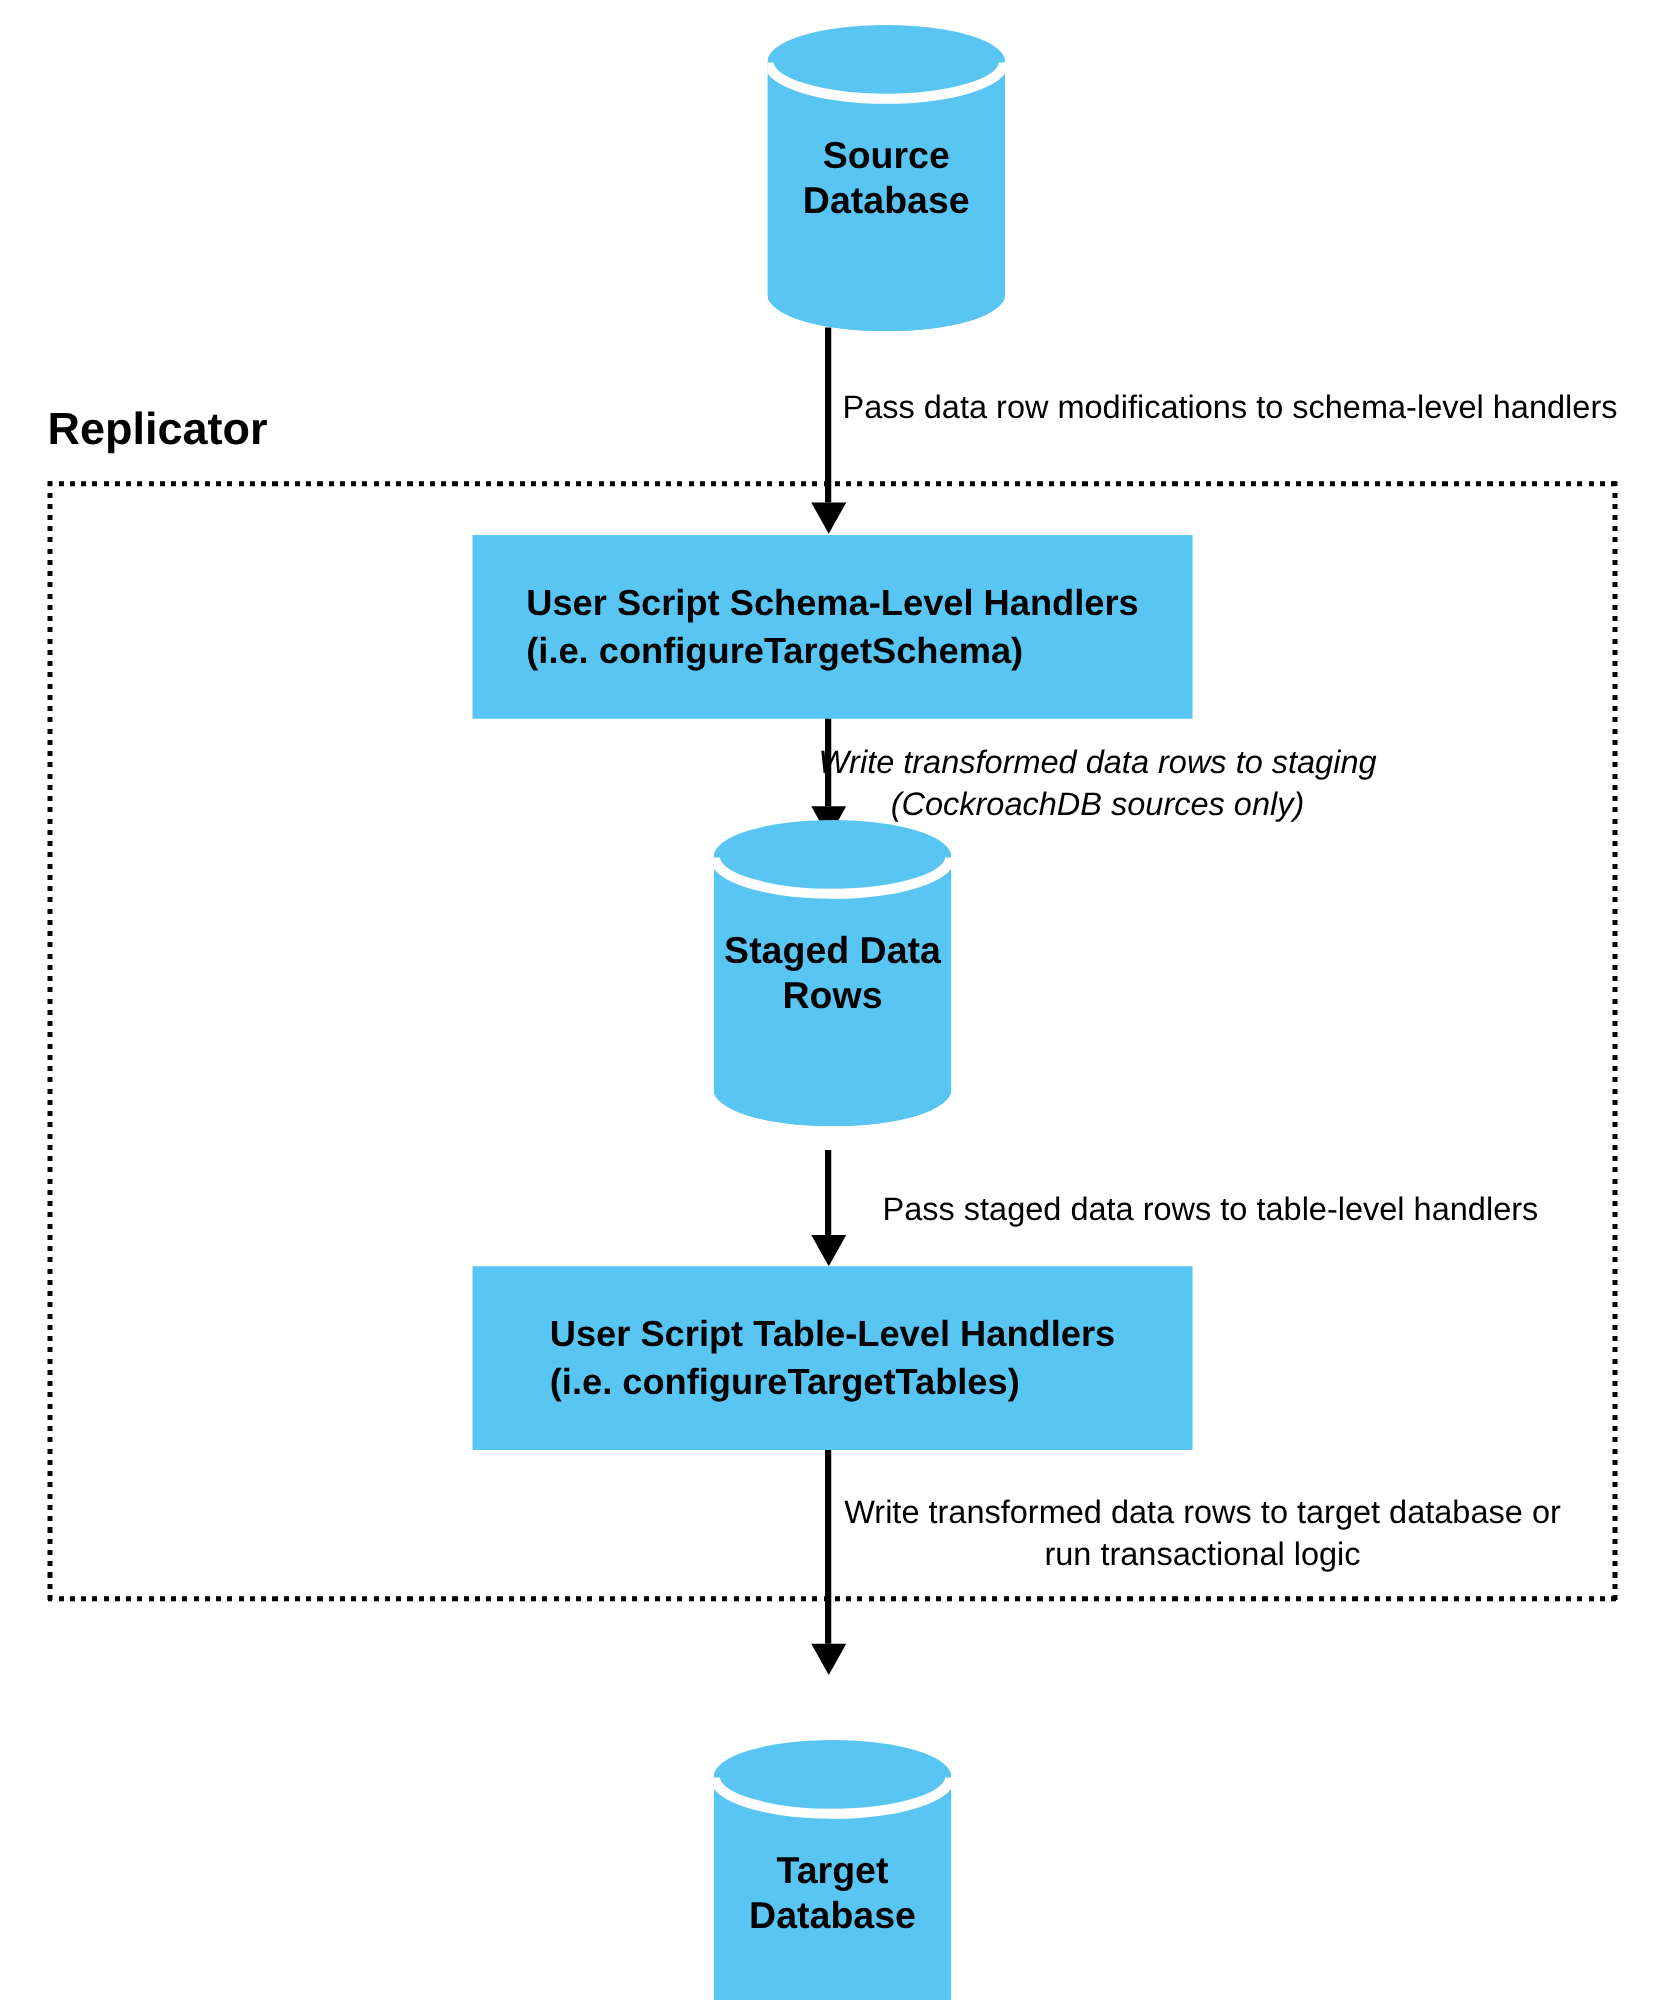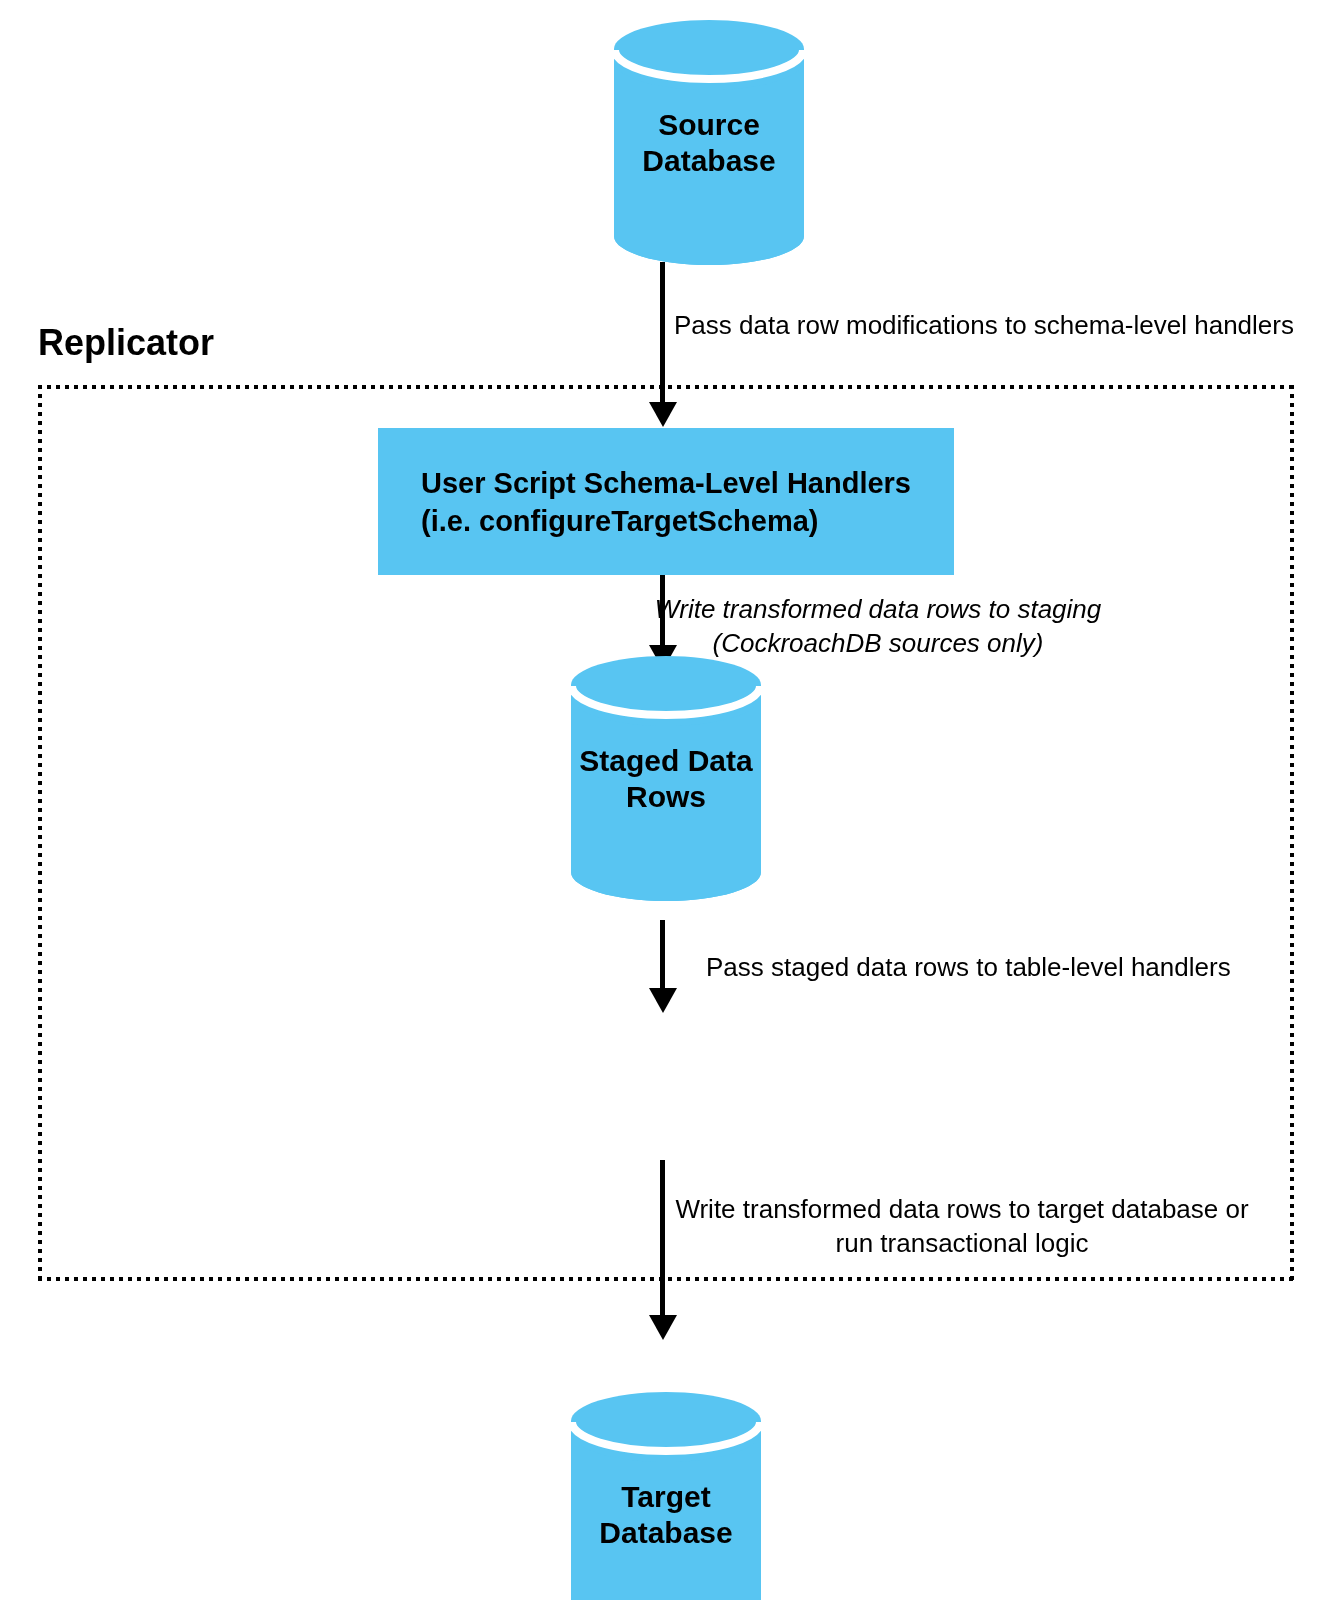--- a/index.html
+++ b/index.html
@@ -161,20 +161,24 @@
       <path class="cyl-gap" d="M1,30 A94,29 0 0 0 189,30"></path>
     </svg>
     <div class="cyl-label">Staged Data
 Rows</div>
   </div>
 
   <div class="arrow-line" style="left:660px; top:920px; height:68px;"></div>
   <div class="arrow-head" style="left:649px; top:988px;"></div>
   <div class="edge-label nowrap" style="left:670px; top:950px;margin-left:36px;">Pass staged data rows to table-level handlers</div>
 
+  <div class="process-box" style="top:1013px;">
+    <span>User Script Table-Level Handlers
+(i.e. configureTargetTables)</span>
+  </div>
 
   <div class="arrow-line" style="left:660px; top:1160px; height:155px;"></div>
   <div class="arrow-head" style="left:649px; top:1315px;"></div>
   <div class="edge-label centered" style="left:642px; top:1192px; width:640px;">Write transformed data rows to target database or
 run transactional logic</div>
 
   <div class="cylinder" style="left:571px; top:1392px;">
     <svg viewBox="0 0 190 245" width="190" height="245">
       <path class="cyl-shape" d="M0,29 A95,29 0 0 1 190,29 L190,216 A95,29 0 0 1 0,216 Z"></path>
       <path class="cyl-shape" d="M0,41 A95,29 0 0 0 190,41 L190,216 A95,29 0 0 1 0,216 Z"></path>

